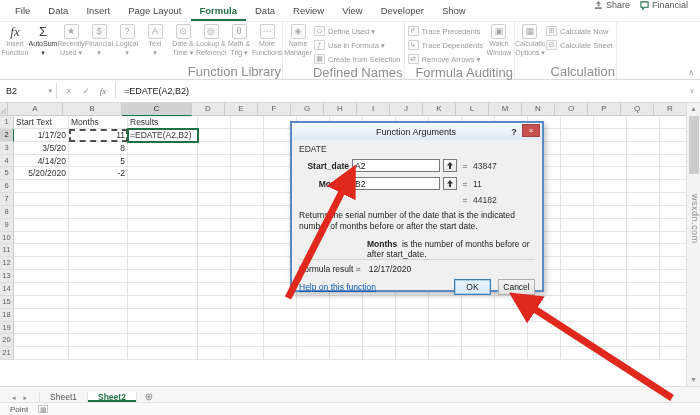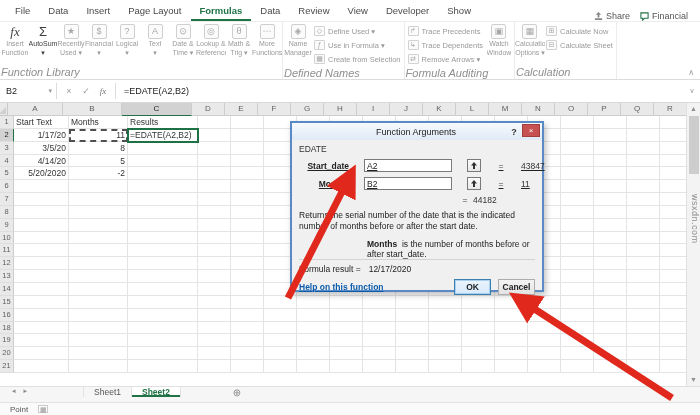--- a/index.html
+++ b/index.html
@@ -6,29 +6,29 @@
     --accent-green:#217346; --arrow-red:#e0281c; --dialog-border:#5a8ac6; --link-blue:#0b5cad;
   }
   *{box-sizing:border-box; margin:0; padding:0;}
   html,body{width:700px;height:415px;overflow:hidden;}
   body{font-family:"Liberation Sans",sans-serif;font-size:9px;color:#444;background:#fff;position:relative;}
 
   
   .tabrow{position:absolute;left:0;top:0;width:700px;height:22px;background:#fff;display:flex;align-items:stretch;padding-left:6px;border-bottom:1px solid #ededed;}
   .tab{padding:0 9px;display:flex;align-items:center;font-size:9.5px;color:#4a4a4a;cursor:default;}
   .tab.active{color:var(--accent-green);font-weight:bold;box-shadow:inset 0 -2px 0 var(--accent-green);}
-  .tabrow-right{margin-left:auto;display:flex;align-items:flex-end;gap:10px;padding-right:12px;}
+  .tabrow-right{margin-left:auto;display:flex;align-items:flex-start;gap:10px;padding-right:12px;}
   .pillbtn{display:flex;align-items:center;gap:3px;color:#555;font-size:9px;}
   .pillbtn svg{display:block;}
 
   
   .ribbon{position:absolute;left:0;top:22px;width:700px;height:58px;background:#fff;border-bottom:1px solid #dcdcdc;display:flex;align-items:stretch;}
   .rgroup{display:flex;flex-direction:column;border-right:1px solid #ececec;padding:1px 1px 0;}
   .rgc{flex:1;display:flex;align-items:flex-start;}
-  .glabel{height:13px;line-height:12px;text-align:left;font-size:11px;color:#8f8f8f;font-style:italic;}
+  .glabel{height:13px;line-height:12px;text-align:right;font-size:13px;color:#8f8f8f;}
   .bigbtn{width:28px;display:flex;flex-direction:column;align-items:center;padding-top:1px;}
   .bigbtn .bicon{width:15px;height:15px;border:1px solid #cfcfcf;border-radius:2px;color:#a8a8a8;font-size:9px;line-height:13px;text-align:center;margin-bottom:1px;background:#fbfbfb;}
   .bigbtn .bicon.noframe{border:none;background:none;font-size:13px;color:#3f3f3f;line-height:15px;}
   .bigbtn .bicon.fxi{border:none;background:none;font-family:"Liberation Serif",serif;font-style:italic;font-size:13px;color:#444;line-height:15px;}
   .blbl{font-size:7px;color:#9a9a9a;line-height:8.5px;white-space:nowrap;max-width:30px;overflow:hidden;}
   .bigbtn.dark .blbl{color:#3c3c3c;}
   .smallcol{display:flex;flex-direction:column;padding:1px 2px;}
   .smallbtn{display:flex;align-items:center;height:14px;white-space:nowrap;}
   .sicon{width:11px;height:10px;border:1px solid #d2d2d2;border-radius:1px;font-size:7px;line-height:8px;text-align:center;color:#a8a8a8;margin-right:3px;background:#fbfbfb;}
   .slbl{font-size:7.5px;color:#9a9a9a;}
@@ -67,39 +67,39 @@
   .vspacer{flex:1;}
 
   
   .dialog{position:absolute;left:290px;top:121px;width:254px;height:171px;border:2px solid var(--dialog-border);background:#f0f0f0;z-index:30;box-shadow:2px 3px 6px rgba(0,0,0,.25);display:flex;flex-direction:column;}
   .dtitle{height:17px;background:linear-gradient(#f6fafd,#dfeaf7);display:flex;align-items:center;flex:none;}
   .dtitle .dtext{flex:1;text-align:center;font-size:9px;color:#222;padding-left:34px;}
   .dhelp{width:16px;text-align:center;color:#333;font-size:9px;font-weight:bold;}
   .dclose{width:18px;height:13px;background:#c75050;border:1px solid #a33e3e;color:#fff;font-size:8px;line-height:11px;text-align:center;margin:0 2px 2px 0;}
   .dbody{flex:1;padding:3px 7px 5px;display:flex;flex-direction:column;font-size:8.5px;color:#222;}
   .dfn{margin:1px 0 4px;color:#333;}
-  .drow{display:grid;grid-template-columns:50px 88px 14px 10px 1fr;column-gap:15px;align-items:center;height:15px;margin-bottom:3px;text-decoration:underline;}
+  .drow{display:grid;grid-template-columns:50px 88px 14px 10px 1fr;column-gap:3px;align-items:center;height:15px;margin-bottom:3px;}
   .dlabel{font-weight:bold;text-align:right;color:#222;}
   .dinput{height:13px;border:1px solid #7a7a7a;background:#fff;font-family:"Liberation Sans",sans-serif;font-size:8.5px;padding:0 2px;color:#222;width:100%;}
   .dcollapse{width:14px;height:13px;border:1px solid #7a7a7a;background:linear-gradient(#fcfcfc,#e8e8e8);display:flex;align-items:center;justify-content:center;}
   .deq{color:#444;text-align:center;}
   .dval{color:#333;}
   .deqrow{display:grid;grid-template-columns:50px 88px 14px 10px 1fr;column-gap:3px;height:12px;align-items:center;}
   .ddesc{margin-top:4px;line-height:11px;color:#222;}
   .dnote{margin-top:7px;padding-left:68px;line-height:10px;color:#222;}
   .dnote b{font-weight:bold;}
   .dresultwrap{margin-top:auto;border-top:1px solid #d3d3d3;padding-top:4px;display:flex;gap:8px;color:#222;}
-  .dfooter{display:flex;align-items:center;margin-top:5px;font-weight:bold;}
+  .dfooter{display:flex;align-items:center;margin-top:5px;}
   .dlink{color:var(--link-blue);text-decoration:underline;font-size:8.5px;}
   .dbtns{margin-left:auto;display:flex;gap:7px;}
   .dbtn{width:37px;height:16px;font-size:8.5px;text-align:center;line-height:14px;border:1px solid #adadad;background:linear-gradient(#f4f4f4,#e3e3e3);color:#222;}
   .dbtn.primary{border:1px solid #3c7fb1;box-shadow:inset 0 0 0 1px #a9d0ef;background:linear-gradient(#eaf4fd,#d7eafb);}
 
   
-  .sheetbar{position:absolute;left:0;top:386px;width:700px;height:16px;background:#f6f6f6;border-top:1px solid #e0e0e0;display:flex;align-items:flex-start;font-size:8.5px;gap:44px;}
+  .sheetbar{position:absolute;left:0;top:386px;width:700px;height:16px;background:#f6f6f6;border-top:1px solid #e0e0e0;display:flex;align-items:flex-end;font-size:8.5px;}
   .snav{display:flex;align-items:center;gap:8px;padding:0 12px;color:#8a8a8a;font-size:7px;}
   .stab{display:flex;align-items:center;padding:0 10px;color:#555;border-right:1px solid #e3e3e3;}
   .stab:first-of-type{border-left:1px solid #e3e3e3;}
   .stab.active{background:#fff;color:var(--accent-green);font-weight:bold;box-shadow:inset 0 -2px 0 var(--accent-green);}
   .saddwrap{display:flex;align-items:center;padding-left:8px;color:#8a8a8a;font-size:10px;}
   .statusbar{position:absolute;left:0;top:402px;width:700px;height:13px;background:#fafafa;border-top:1px solid #e3e3e3;display:flex;align-items:center;padding-left:10px;gap:10px;}
   .smode{font-size:8px;color:#555;}
   .smacro{font-size:7px;color:#9a9a9a;border:1px solid #c9c9c9;width:10px;height:8px;line-height:7px;text-align:center;background:#fff;}
 
   
@@ -108,21 +108,21 @@
 </style>
 </head>
 <body>
 
 <div class="tabrow">
   <div style="display:flex;align-items:stretch;">
       <div class="tab">File</div>
       <div class="tab">Data</div>
       <div class="tab">Insert</div>
       <div class="tab">Page Layout</div>
-      <div class="tab active">Formulas</div>
+      <div class="tab active">Formula</div>
       <div class="tab">Data</div>
       <div class="tab">Review</div>
       <div class="tab">View</div>
       <div class="tab">Developer</div>
       <div class="tab">Show</div>
     </div>
   <div class="tabrow-right">
     <div class="pillbtn">
       <svg class="icon" width="9" height="9" viewBox="0 0 10 10">
           <path d="M5 0 L8 3 H6 V6 H4 V3 H2 Z M1 7 H9 V9 H1 Z" fill="#888"></path>
@@ -616,41 +616,20 @@
       <div class="cell" style="width: 33px;"></div>
       <div class="cell" style="width: 33px;"></div>
       <div class="cell" style="width: 33px;"></div>
       <div class="cell" style="width: 33px;"></div>
       <div class="cell" style="width: 33px;"></div>
       <div class="cell" style="width: 33px;"></div>
       <div class="cell" style="width: 33px;"></div>
       <div class="cell" style="width: 33px;"></div>
     </div>
     <div class="grow">
-      <div class="rowh">16</div>
-      <div class="cell" style="width: 55px;"></div>
-      <div class="cell" style="width: 59px;"></div>
-      <div class="cell" style="width: 70px;"></div>
-      <div class="cell" style="width: 33px;"></div>
-      <div class="cell" style="width: 33px;"></div>
-      <div class="cell" style="width: 33px;"></div>
-      <div class="cell" style="width: 33px;"></div>
-      <div class="cell" style="width: 33px;"></div>
-      <div class="cell" style="width: 33px;"></div>
-      <div class="cell" style="width: 33px;"></div>
-      <div class="cell" style="width: 33px;"></div>
-      <div class="cell" style="width: 33px;"></div>
-      <div class="cell" style="width: 33px;"></div>
-      <div class="cell" style="width: 33px;"></div>
-      <div class="cell" style="width: 33px;"></div>
-      <div class="cell" style="width: 33px;"></div>
-      <div class="cell" style="width: 33px;"></div>
-      <div class="cell" style="width: 33px;"></div>
-    </div>
-    <div class="grow">
       <div class="rowh">18</div>
       <div class="cell" style="width: 55px;"></div>
       <div class="cell" style="width: 59px;"></div>
       <div class="cell" style="width: 70px;"></div>
       <div class="cell" style="width: 33px;"></div>
       <div class="cell" style="width: 33px;"></div>
       <div class="cell" style="width: 33px;"></div>
       <div class="cell" style="width: 33px;"></div>
       <div class="cell" style="width: 33px;"></div>
       <div class="cell" style="width: 33px;"></div>

